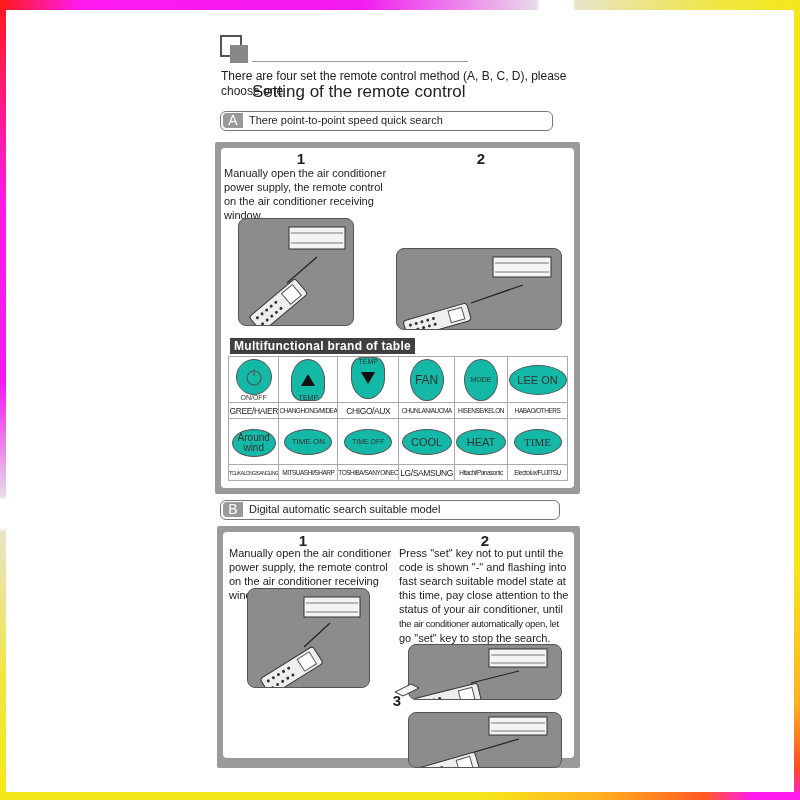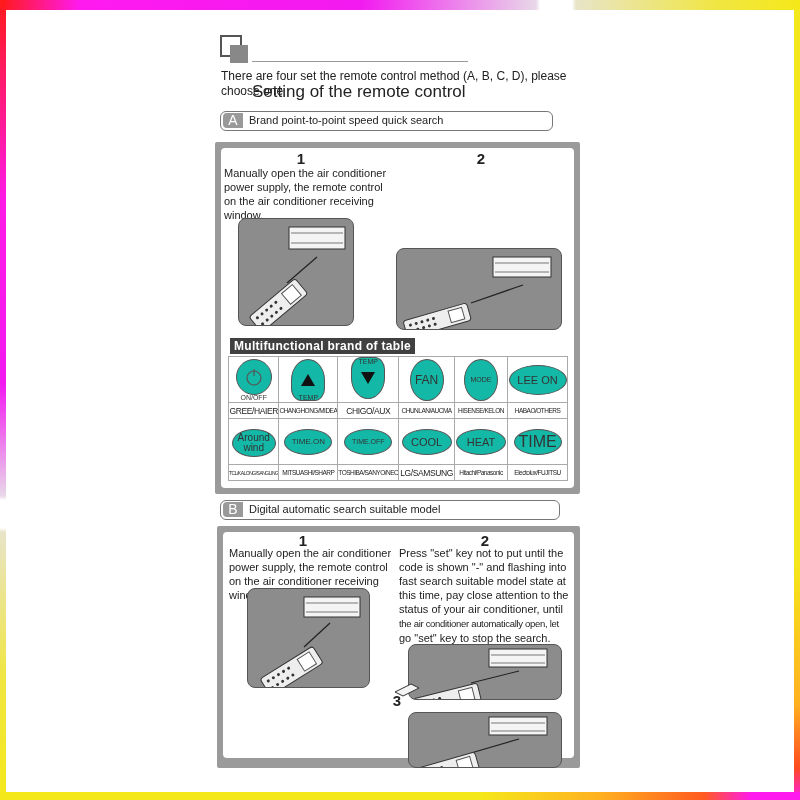--- a/index.html
+++ b/index.html
@@ -73,21 +73,21 @@
         <div class="fill"></div>
     </div>
     <div class="title-text">Setting of the remote control</div>
     <div class="title-underline"></div>
   </div>
 
   <div class="intro">There are four set the remote control method (A, B, C, D), please choose one</div>
 
   <div class="sec-head" style="top:81px;">
     <div class="sec-letter">A</div>
-    <div class="sec-label">Brand point-to-point speed quick search</div>
+    <div class="sec-label">There point-to-point speed quick search</div>
   </div>
 
   <div class="panel" style="left:0; top:112px; width:365px; height:352px;">
     <div class="panel-inner" style="left:6px; top:6px; width:353px; height:340px;">
 
       <div class="step-num" style="left:70px; top:2px; width:20px;">1</div>
       <div class="step-text" style="left:3px; top:18px; width:172px;">Manually open the air conditioner power supply, the remote control on the air conditioner receiving window.</div>
 
       <div class="step-num" style="left:250px; top:2px; width:20px;">2</div>
 
@@ -207,21 +207,21 @@
           <td class="btn-cell">
             <span class="key oval" style="width:48px; height:26px; font-size:7px;">TIME.OFF</span>
           </td>
           <td class="btn-cell">
             <span class="key oval" style="width:50px; height:26px; font-size:11px;">COOL</span>
           </td>
           <td class="btn-cell">
             <span class="key oval" style="width:50px; height:26px; font-size:11px;">HEAT</span>
           </td>
           <td class="btn-cell">
-            <span class="key oval" style="width:48px; height:26px; font-size:16px;">TIME</span>
+            <span class="key oval" style="width:48px; height:26px; font-size:11px;font-family:Liberation Serif, serif;">TIME</span>
           </td>
         </tr>
         <tr>
           <td class="brand-cell small" style="font-size:5px;">TCL/KALONG/SANGLING</td>
           <td class="brand-cell small">MITSUASHI/SHARP</td>
           <td class="brand-cell small">TOSHIBA/SANYO/NEC</td>
           <td class="brand-cell">LG/SAMSUNG</td>
           <td class="brand-cell small">Hitachi/Panasonic</td>
           <td class="brand-cell small">Electolux/FUJITSU</td>
         </tr>

